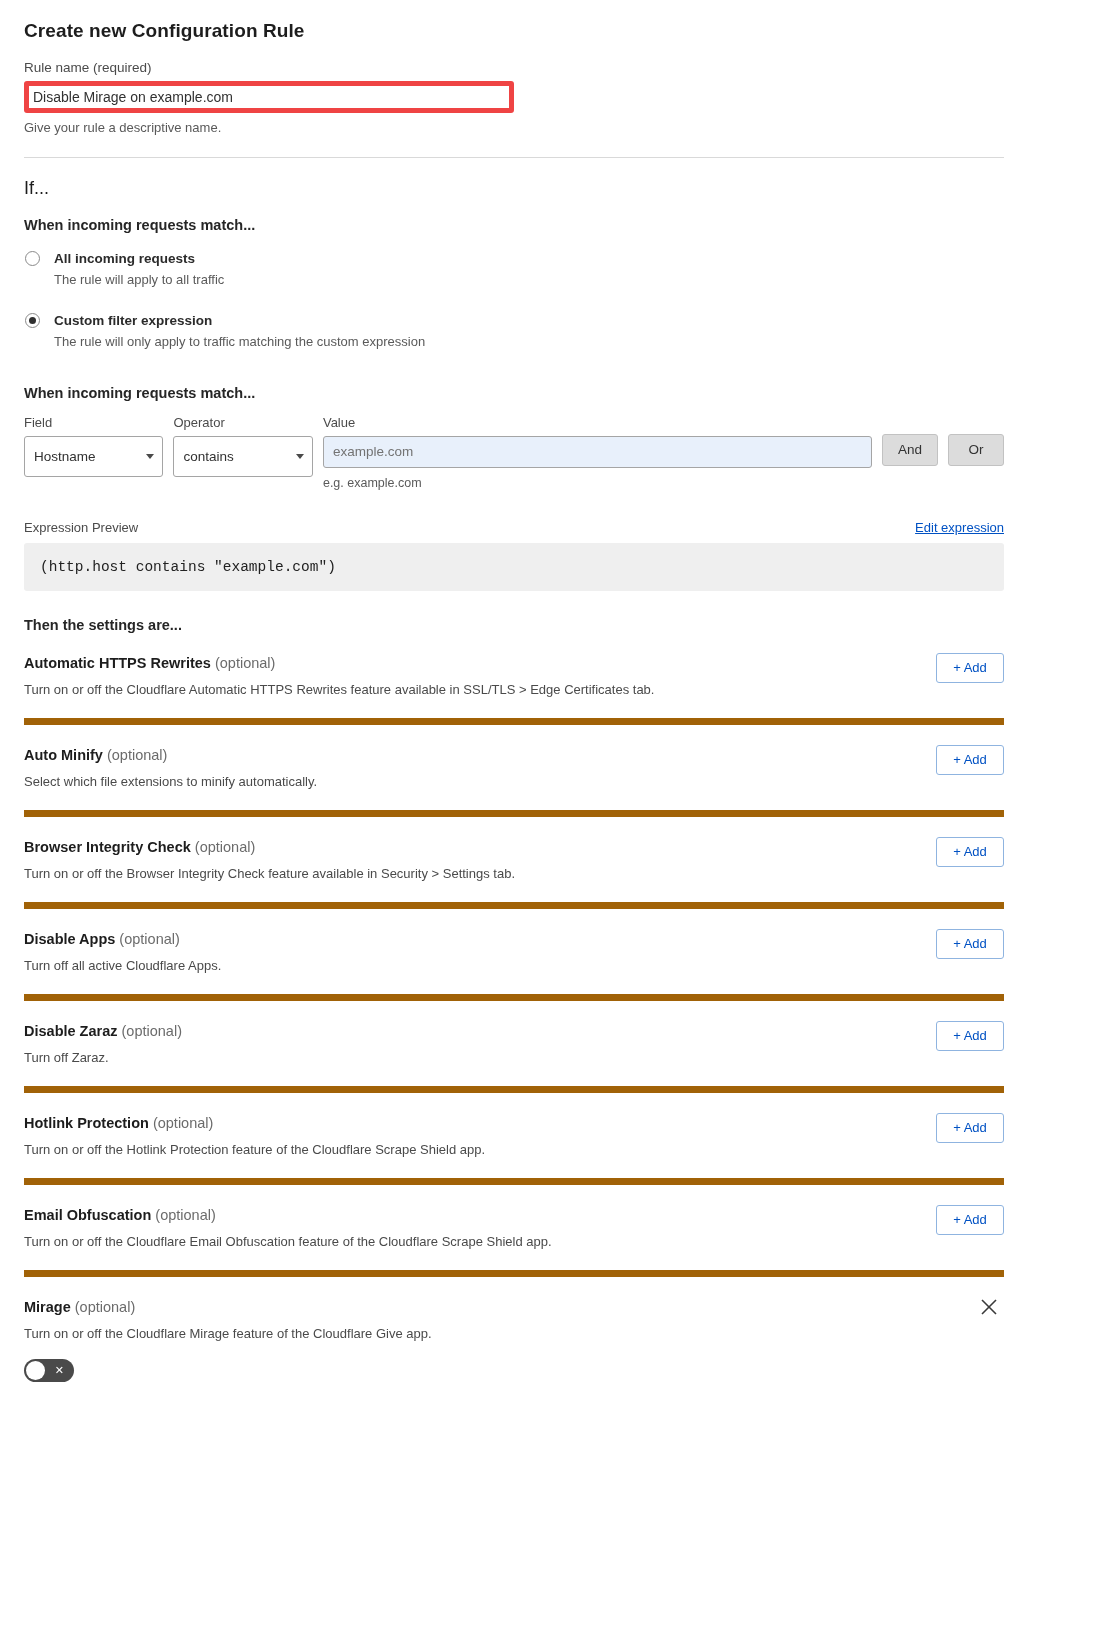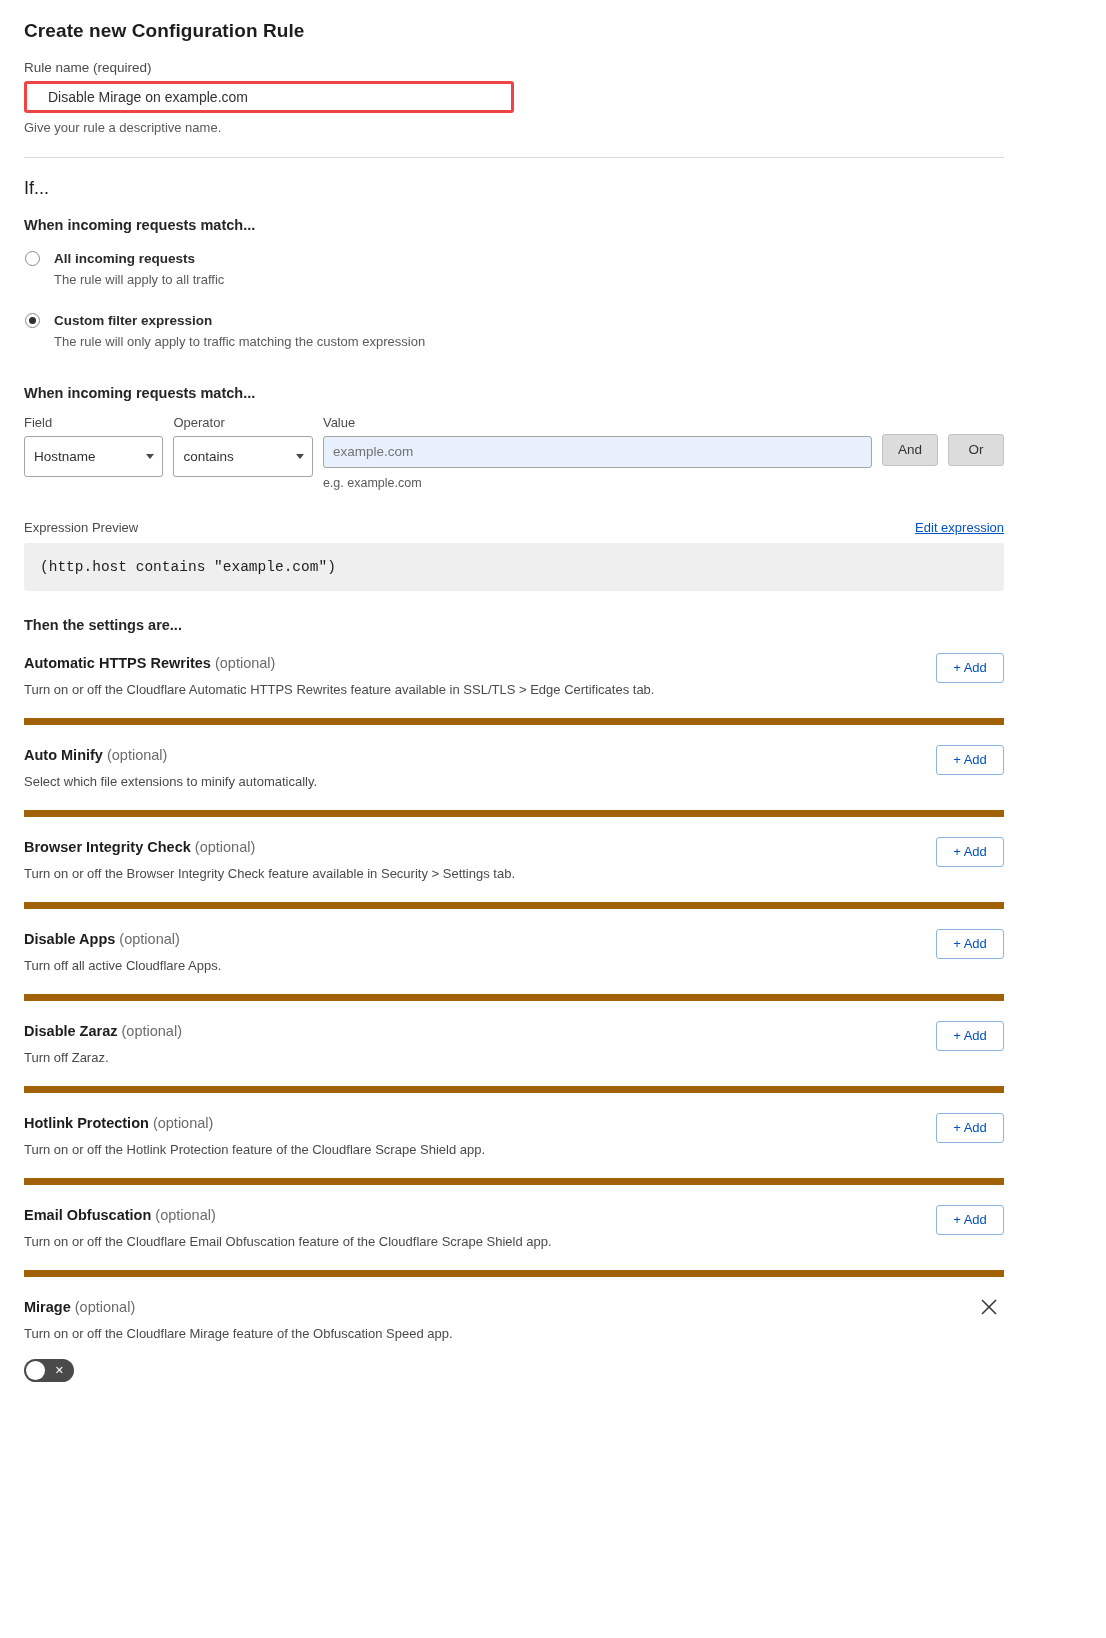--- a/index.html
+++ b/index.html
@@ -30,23 +30,23 @@
 
   
   .field-label {
     font-size: 13.5px;
     color: #4b4b4b;
     margin-bottom: 6px;
   }
   .text-input {
     width: 490px;
     height: 32px;
-    border: 3px solid #ef4444;
-    border-radius: 3px;
-    padding: 0 21px;
+    border: 5px solid #ef4444;
+    border-radius: 3px;
+    padding: 0 4px;
     font-size: 14px;
     font-family: "Liberation Sans", sans-serif;
     color: #313131;
     background: #fff;
     outline: none;
   }
   .help-text {
     font-size: 13px;
     color: #595959;
     margin-top: 7px;
@@ -437,21 +437,21 @@
     </div>
     <div class="setting-desc">Turn on or off the Cloudflare Email Obfuscation feature of the Cloudflare Scrape Shield app.</div>
     <div class="add-btn">+ Add</div>
   </div>
 
   <div class="setting last">
     <div class="setting-head">
       <b>Mirage</b>
       <span>(optional)</span>
     </div>
-    <div class="setting-desc">Turn on or off the Cloudflare Mirage feature of the Obfuscation Speed app.</div>
+    <div class="setting-desc">Turn on or off the Cloudflare Mirage feature of the Cloudflare Give app.</div>
     <div class="close-btn">
       <svg width="22" height="22" viewBox="0 0 22 22">
         <line x1="4" y1="4" x2="18" y2="18" stroke="#3a3a3a" stroke-width="1.6"></line>
         <line x1="18" y1="4" x2="4" y2="18" stroke="#3a3a3a" stroke-width="1.6"></line>
       </svg>
     </div>
     <div class="toggle">
       <span class="knob"></span>
       <span class="x">✕</span>
     </div>

